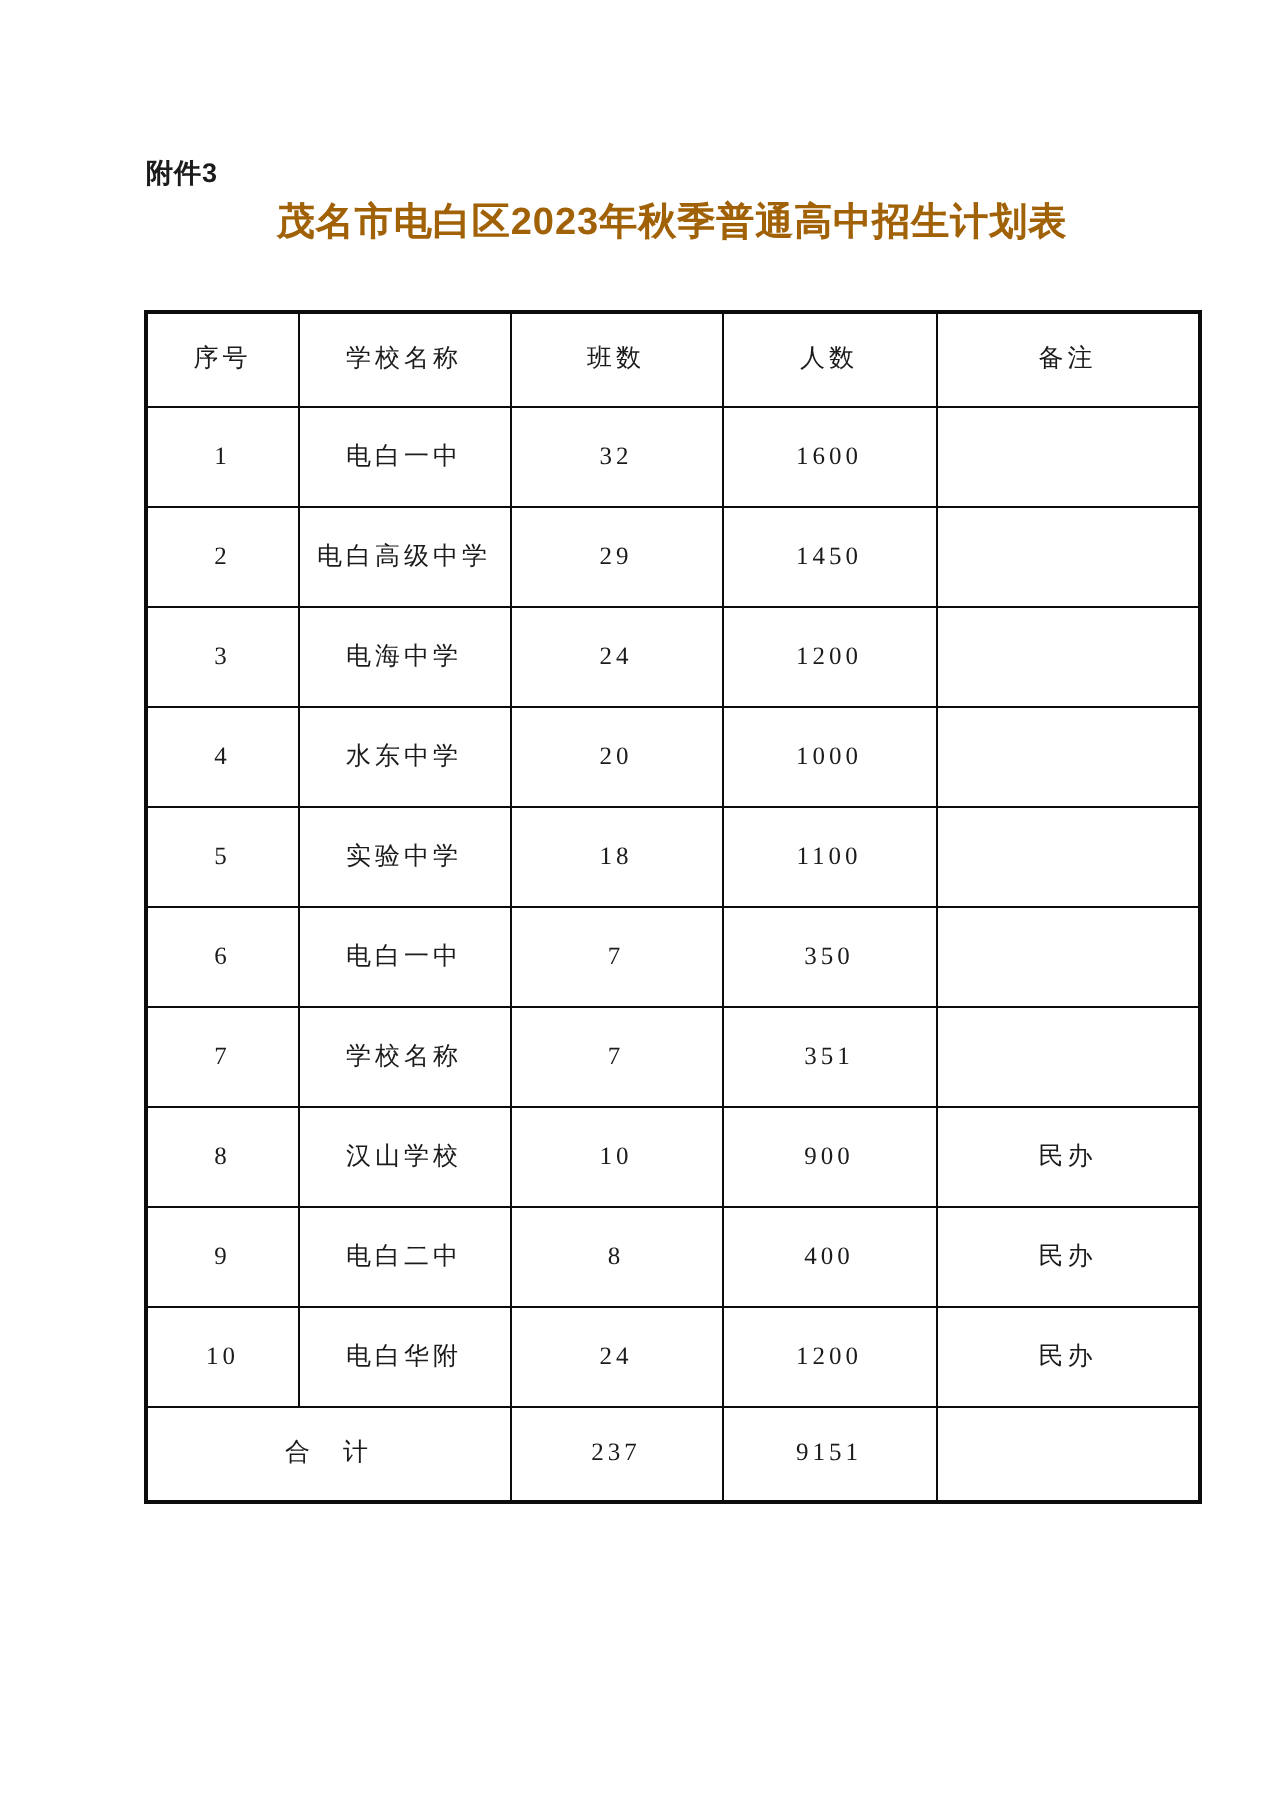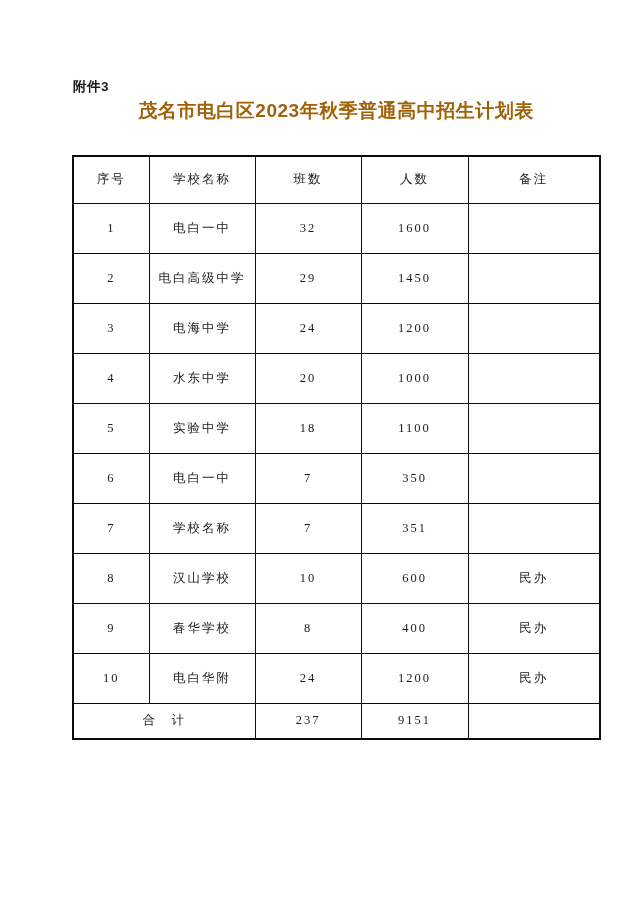--- a/index.html
+++ b/index.html
@@ -56,21 +56,21 @@
     text-align: center;
     vertical-align: middle;
     padding: 0;
     letter-spacing: 2px;
     font-weight: normal;
     overflow: hidden;
     white-space: nowrap;
   }
   tr.header-row   { height: 47px; }
   tr.data-row     { height: 50px; }
-  tr.total-row    { height: 36px; }
+  tr.total-row    { height: 48px; }
   col.c-no     { width: 76px;  }
   col.c-school { width: 106px; }
   col.c-class  { width: 106px; }
   col.c-count  { width: 107px; }
   col.c-remark { width: 132px; }
   td.num { letter-spacing: 1.5px; }
 </style>
 </head>
 <body>
 
@@ -144,26 +144,26 @@
         <td>7</td>
         <td>学校名称</td>
         <td class="num">7</td>
         <td class="num">351</td>
         <td></td>
       </tr>
       <tr class="data-row">
         <td>8</td>
         <td>汉山学校</td>
         <td class="num">10</td>
-        <td class="num">600</td>
+        <td class="num">900</td>
         <td>民办</td>
       </tr>
       <tr class="data-row">
         <td>9</td>
-        <td>春华学校</td>
+        <td>电白二中</td>
         <td class="num">8</td>
         <td class="num">400</td>
         <td>民办</td>
       </tr>
       <tr class="data-row">
         <td>10</td>
         <td>电白华附</td>
         <td class="num">24</td>
         <td class="num">1200</td>
         <td>民办</td>

